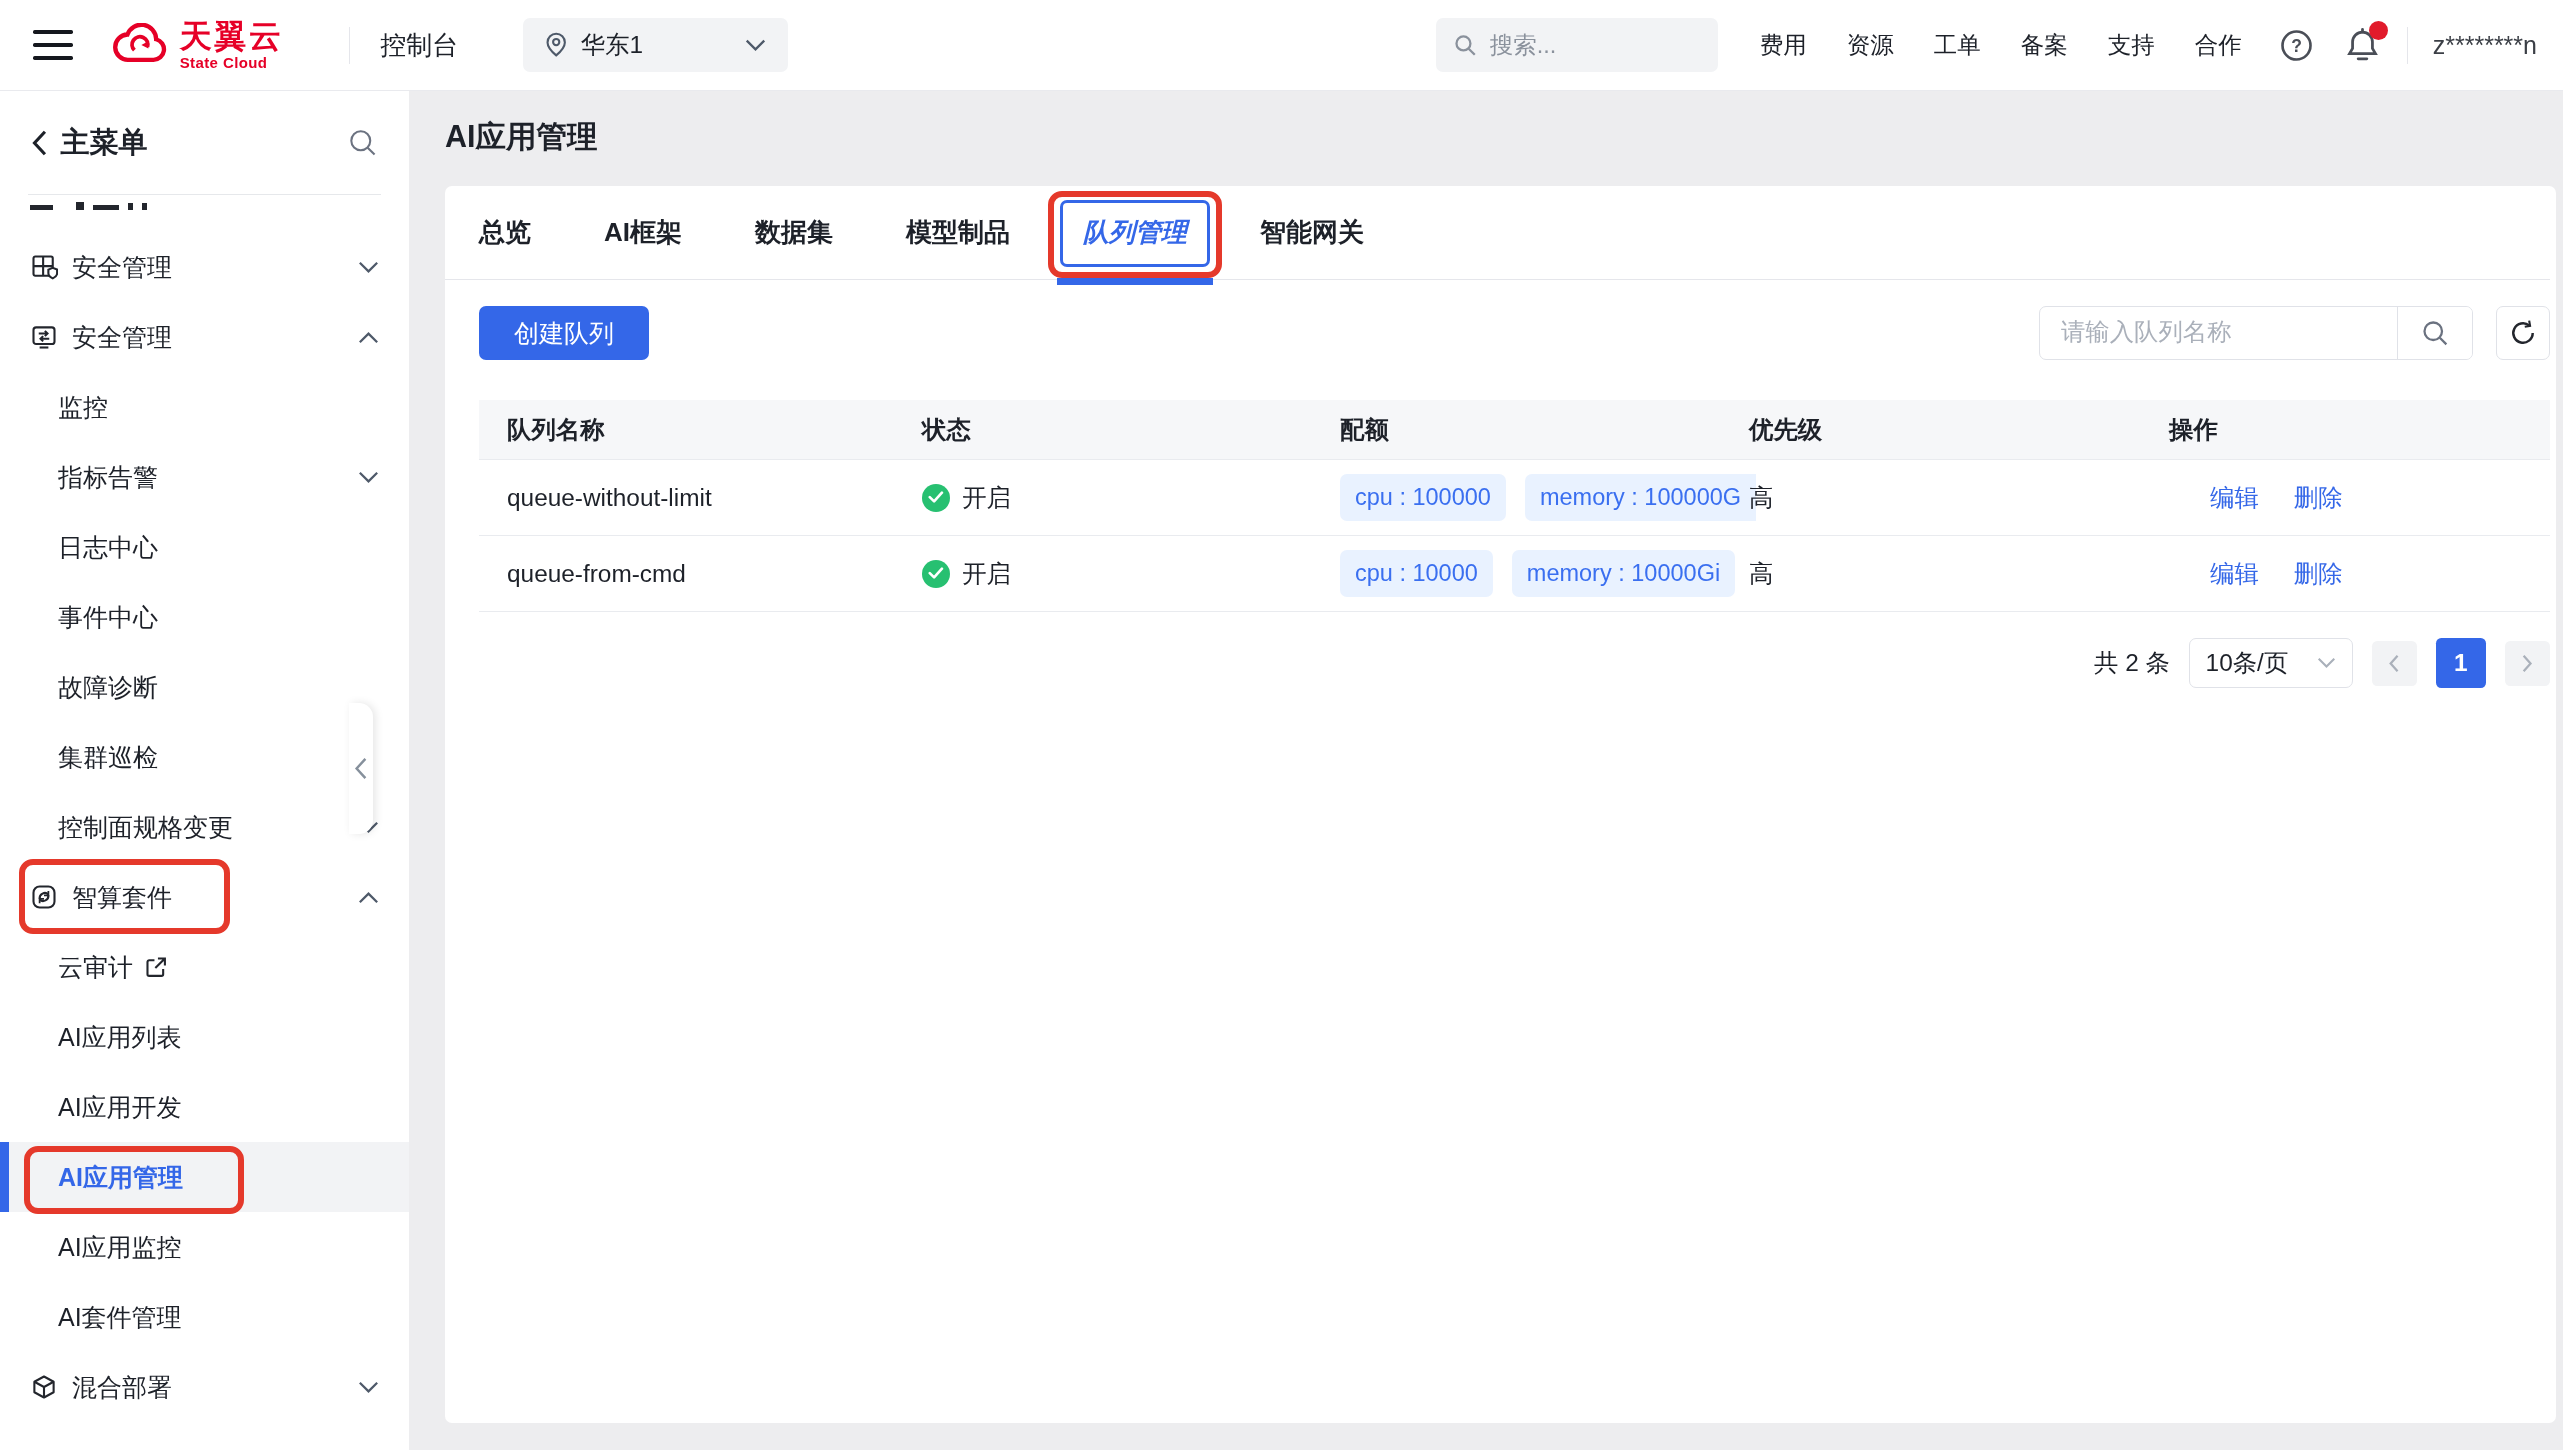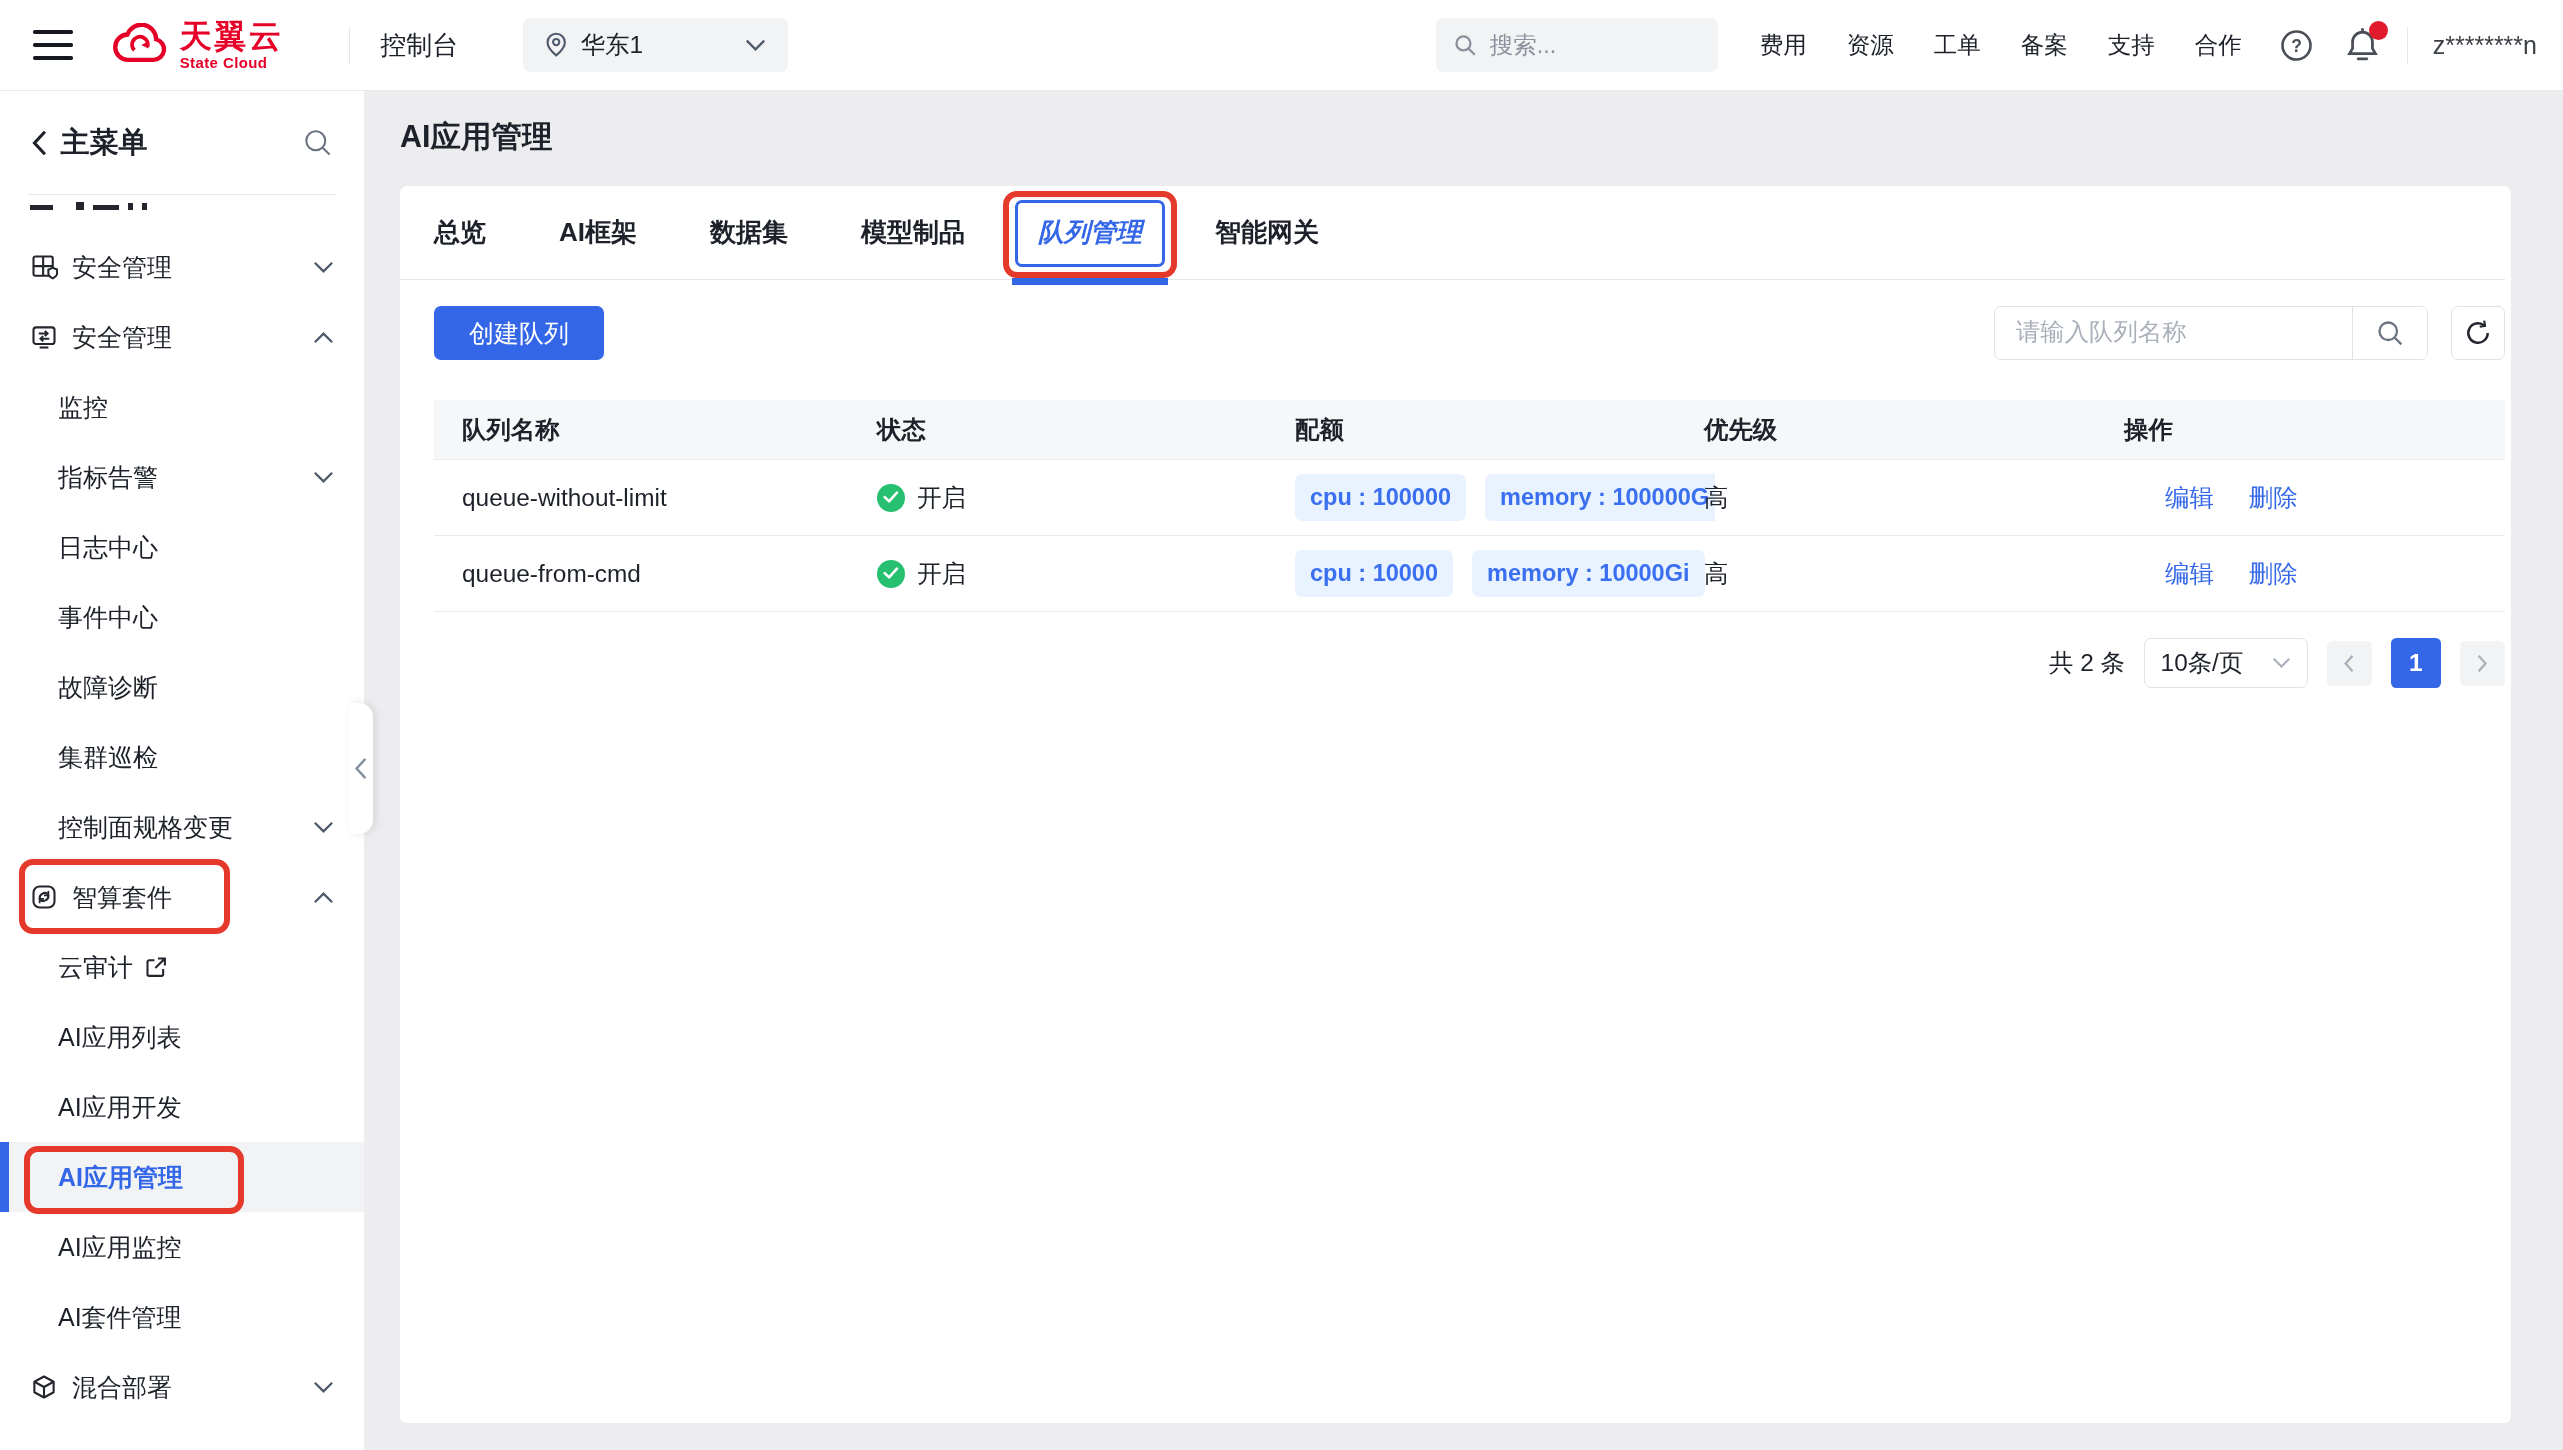--- a/index.html
+++ b/index.html
@@ -28,21 +28,21 @@
   .tb-nav .tb-nav-item { cursor:pointer; white-space:nowrap; }
   .tb-icons { display:flex; align-items:center; gap:30px; margin-left:37px; }
   .bell-wrap { position:relative; }
   .bell-dot { position:absolute; top:-5.2px; right:-7px; width:19px; height:19px; border-radius:50%; background:#e11b2b; }
   .tb-user { margin-left:24.4px; font-size:25px; color:#3b3f46; }
 
   
   .shell { display:flex; height:1360px; position:relative; }
 
   
-  .sidebar { width:364px; background:#fff; flex-shrink:0; position:relative; }
+  .sidebar { width:409px; background:#fff; flex-shrink:0; position:relative; }
   .sb-head { height:103px; display:flex; align-items:center; padding:0 31px; }
   .sb-back { display:flex; align-items:center; cursor:pointer; }
   .sb-title { font-size:29px; font-weight:bold; margin-left:12.2px; }
   .sb-search { margin-left:auto; cursor:pointer; }
   .sb-div { border-top:1.7px solid #e6e8eb; margin:0 28px; }
   .sb-clip { height:37px; overflow:hidden; position:relative; }
   .clip-frags { position:absolute; top:7px; left:30px; display:flex; align-items:flex-end; gap:8.7px; }
   .clip-frags i { display:block; background:#23262d; }
   .menu { }
   .s-item { height:70px; display:flex; align-items:center; padding:0 30px; cursor:pointer; position:relative; font-size:25px; }
@@ -88,21 +88,21 @@
   .t-row { display:flex; align-items:center; }
   .t-head { height:60px; background:#f6f7f9; font-weight:bold; border-bottom:1.7px solid #e9ebef; }
   .t-body-row { height:76px; background:#fff; border-bottom:1.7px solid #e9ebef; }
   .col-name { width:443px; padding-left:28px; }
   .col-status { width:418px; }
   .col-quota { width:409px; }
   .col-priority { width:420px; }
   .col-action { flex:1; }
   .status-cell { display:flex; align-items:center; gap:12.2px; }
   .status-ok { width:28px; height:28px; border-radius:50%; background:#27c071; display:flex; align-items:center; justify-content:center; color:#fff; }
-  .quota-wrap { width:420px; overflow:hidden; display:flex; gap:19px; white-space:nowrap;font-weight:bold; }
+  .quota-wrap { width:420px; overflow:hidden; display:flex; gap:19px; white-space:nowrap; }
   .chip { background:#e9f2ff; color:#3a6ff0; font-size:23.5px; padding:9.6px 15px; border-radius:7px; flex-shrink:0; }
   .chip.clipped { border-radius:7px 0 0 7px; margin-right:-8.7px; }
   .link { color:#3467e8; cursor:pointer; }
   .actions { display:flex; gap:35px;margin-left:41px; }
 
   
   .pager { display:flex; align-items:center; justify-content:flex-end; gap:19px; margin:26px 6.1px 0 0; }
   .pager-total { font-size:24.4px; }
   .page-size { width:164px; height:50px; border:1.7px solid #e0e2e8; border-radius:7px; display:flex; align-items:center; padding:0 15.7px; cursor:pointer; background:#fff; }
   .page-size .chev { margin-left:auto; color:#86909c; }

